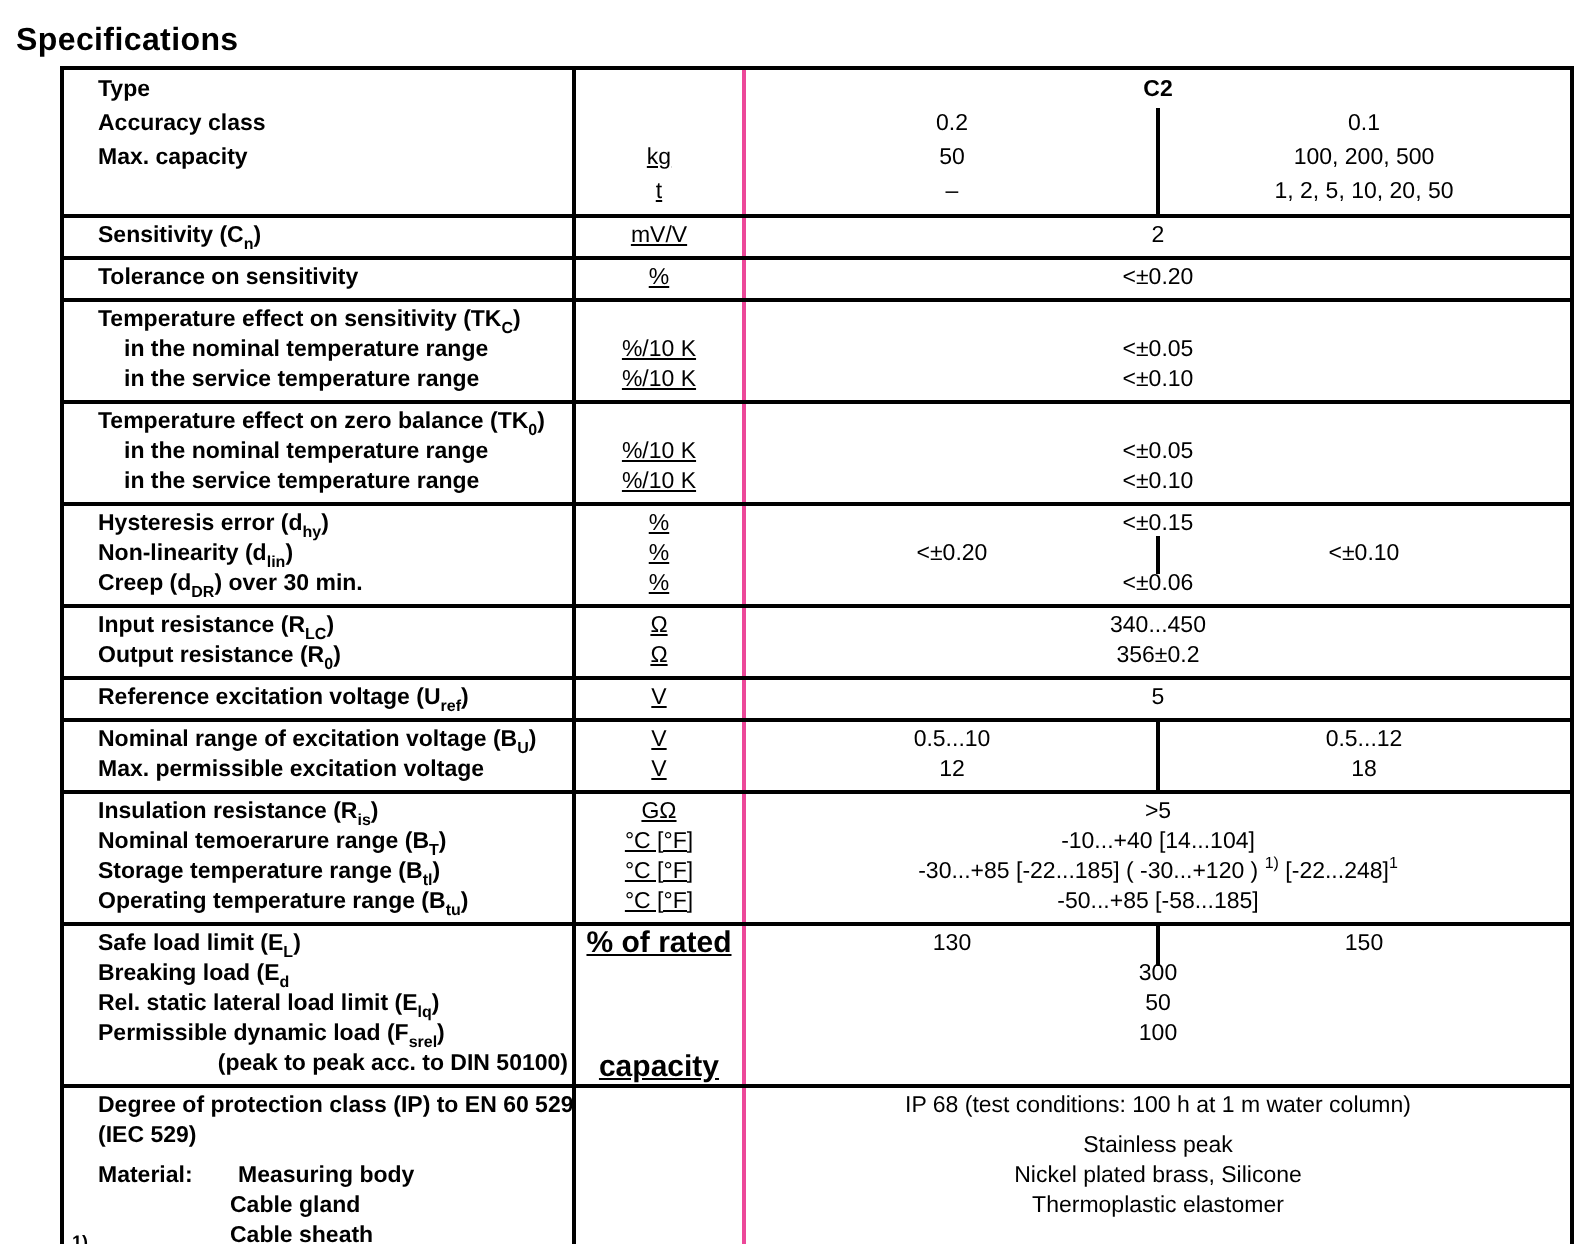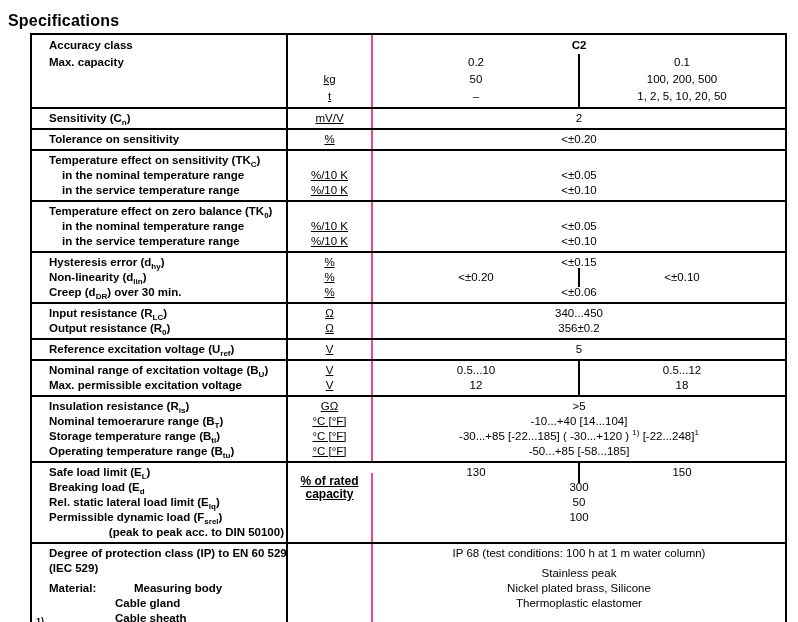--- a/index.html
+++ b/index.html
@@ -17,37 +17,38 @@
   .line{height:15px;line-height:15px;white-space:nowrap;}
   .tall .line{height:17px;line-height:17px;}
   .split{display:flex;}
   .split>div{flex:1;}
   .b{font-weight:bold;}
   .reg{font-weight:bold;text-align:right;}
   .indent{padding-left:13px;}
   .vdiv{position:absolute;left:50%;margin-left:-1px;width:2px;background:#000;}
   sub{font-size:8px;line-height:0;}
   sup{font-size:8px;line-height:0;}
-  .cu-center{display:flex;flex-direction:column;justify-content:flex-start;font-weight:bold;font-size:12px;margin-top:10px;}
+  .cu-center{display:flex;flex-direction:column;justify-content:space-between;font-weight:bold;font-size:15px;}
   .cu-center .line{height:13px;line-height:13px;}
-  .mat-label{display:inline-block;width:85px;}
+  .mat-label{display:inline-block;width:70px;}
   .mat-item{padding-left:66px;}
   .gap{margin-top:5px;}
   .footnote{position:absolute;left:36px;top:616px;font-size:9px;font-weight:bold;}
 </style>
 </head>
 <body>
 
 <div>
   <h1 class="title">Specifications</h1>
 
   <div class="tbl">
 
     <div class="grp tall" style="min-height:74px">
       <div class="cp">
+        <div class="line">Type</div>
         <div class="line">Accuracy class</div>
         <div class="line">Max. capacity</div>
       </div>
       <div class="cu">
         <div class="line"></div>
         <div class="line"></div>
         <div class="line">kg</div>
         <div class="line">t</div>
       </div>
       <div class="cv">

